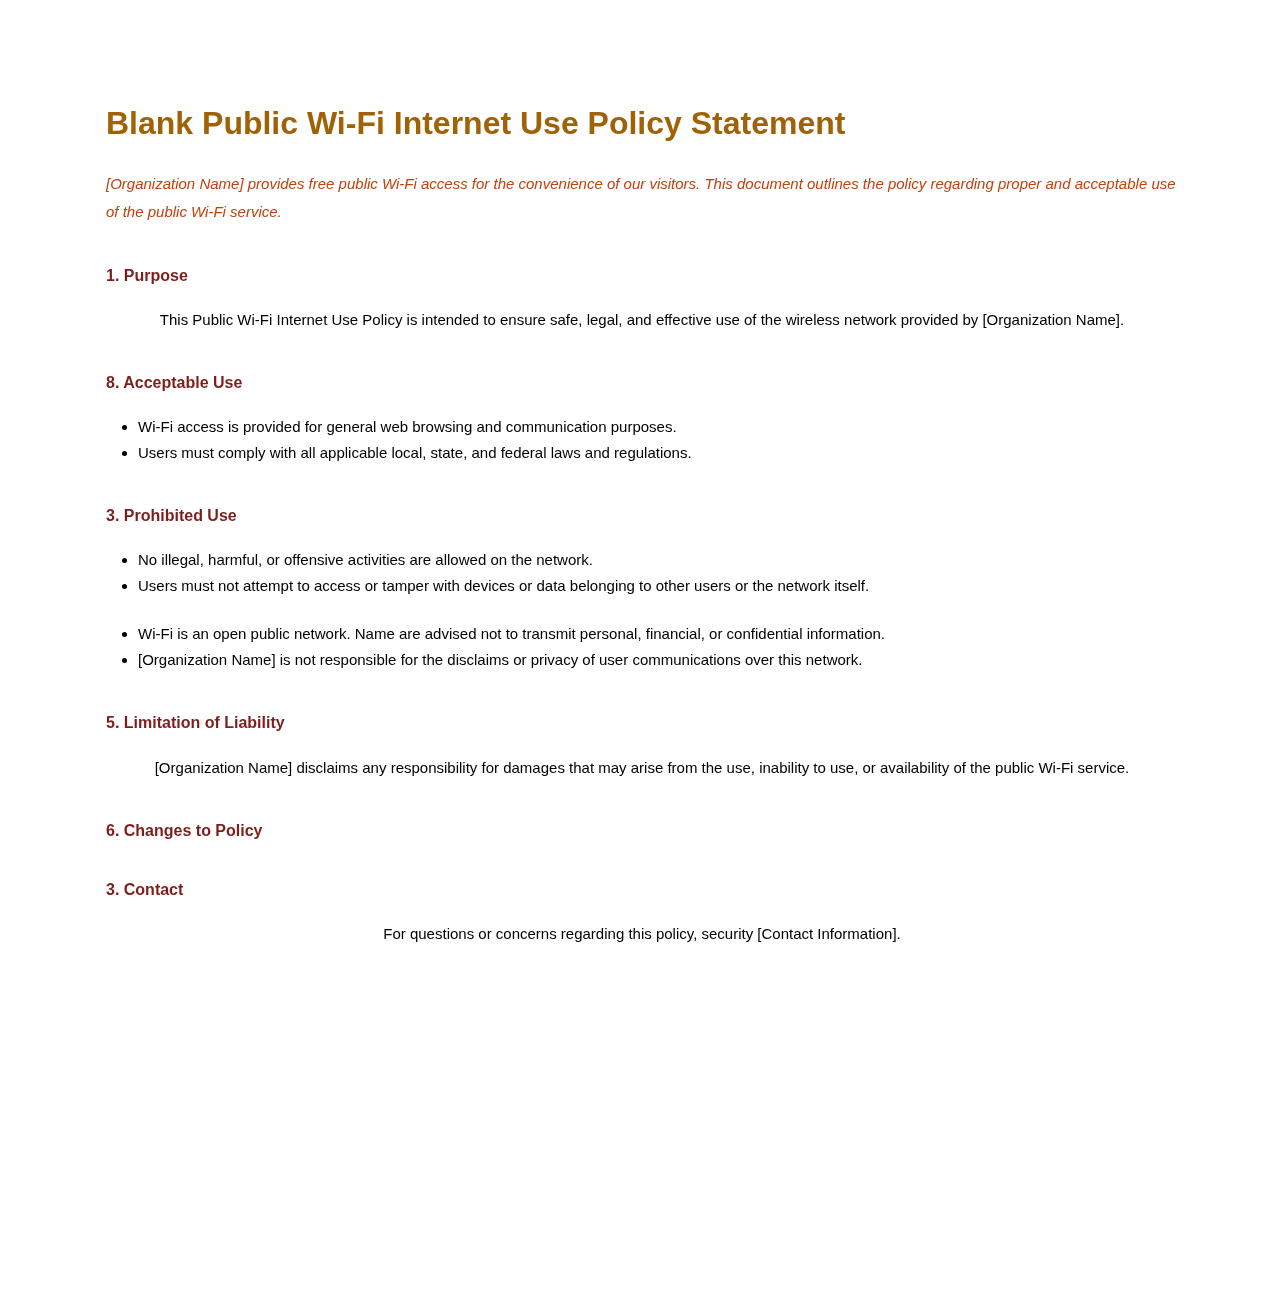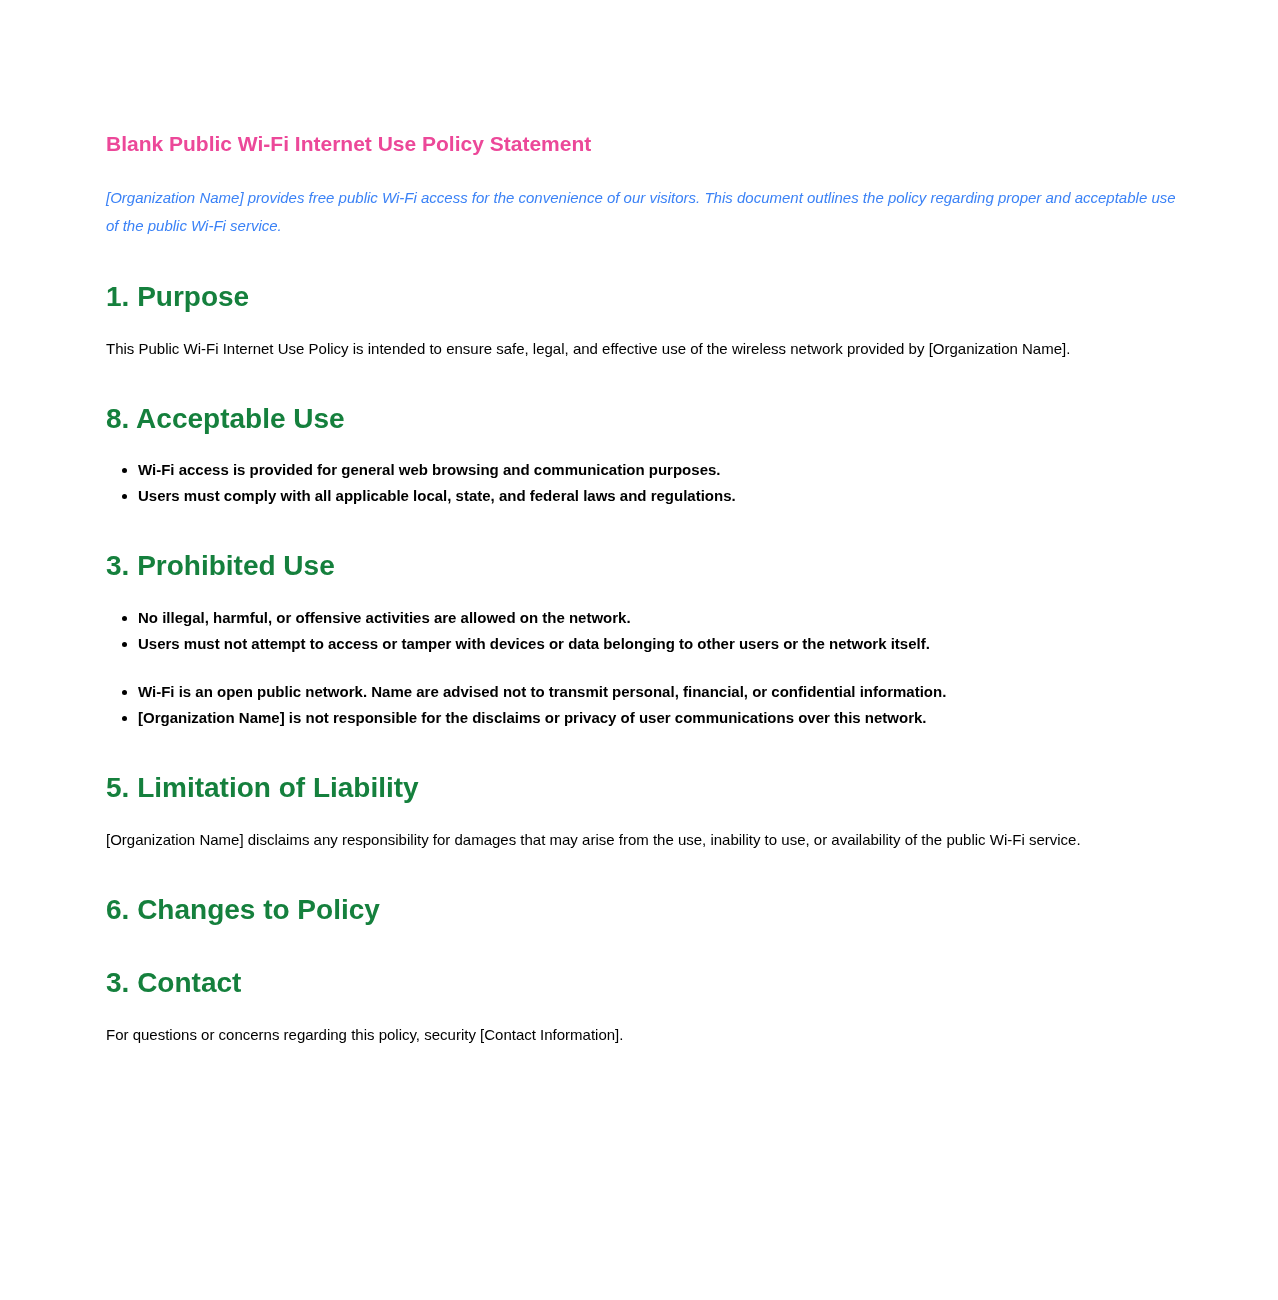--- a/index.html
+++ b/index.html
@@ -12,59 +12,59 @@
     min-height: 1300px;
     color: #000000;
     font-family: "Liberation Sans", sans-serif;
     box-sizing: border-box;
   }
   .page {
     width: 1072px;
     padding: 100px 0 60px 106px;
   }
   h1.doc-title {
-    font-size: 21px;
+    font-size: 32px;
     font-weight: 700;
-    margin: 32px 0 0 0;
+    margin: 5px 0 0 0;
     line-height: 1.15;
-    color: #ec4899;
+    color: #a16207;
   }
   p.intro {
     font-size: 15px;
     font-style: italic;
     line-height: 28px;
     margin: 28px 0 0 0;
-    color: #3b82f6;
+    color: #c2410c;
   }
   section.policy-section {
     margin: 0;
   }
   h2.section-heading {
-    font-size: 28px;
+    font-size: 16px;
     font-weight: 700;
     margin: 40px 0 0 0;
     line-height: 1.2;
-    color: #15803d;
+    color: #7f1d1d;
   }
   p.section-par {
     font-size: 15px;
     line-height: 26px;
     margin: 22px 0 0 0;
     color: #000000;
+    text-align: center;
   }
   ul.section-bullets {
     margin: 22px 0 0 0;
     padding: 0 0 0 32px;
     list-style-type: disc;
   }
   ul.section-bullets li {
     font-size: 15px;
     line-height: 26px;
     color: #000000;
-    font-weight: bold;
   }
 </style>
 </head>
 <body>
 
 <main class="page">
 
   <h1 class="doc-title">Blank Public Wi-Fi Internet Use Policy Statement</h1>
 
   <p class="intro">[Organization Name] provides free public Wi-Fi access for the convenience of our visitors. This document outlines the policy regarding proper and acceptable use of the public Wi-Fi service.</p>

